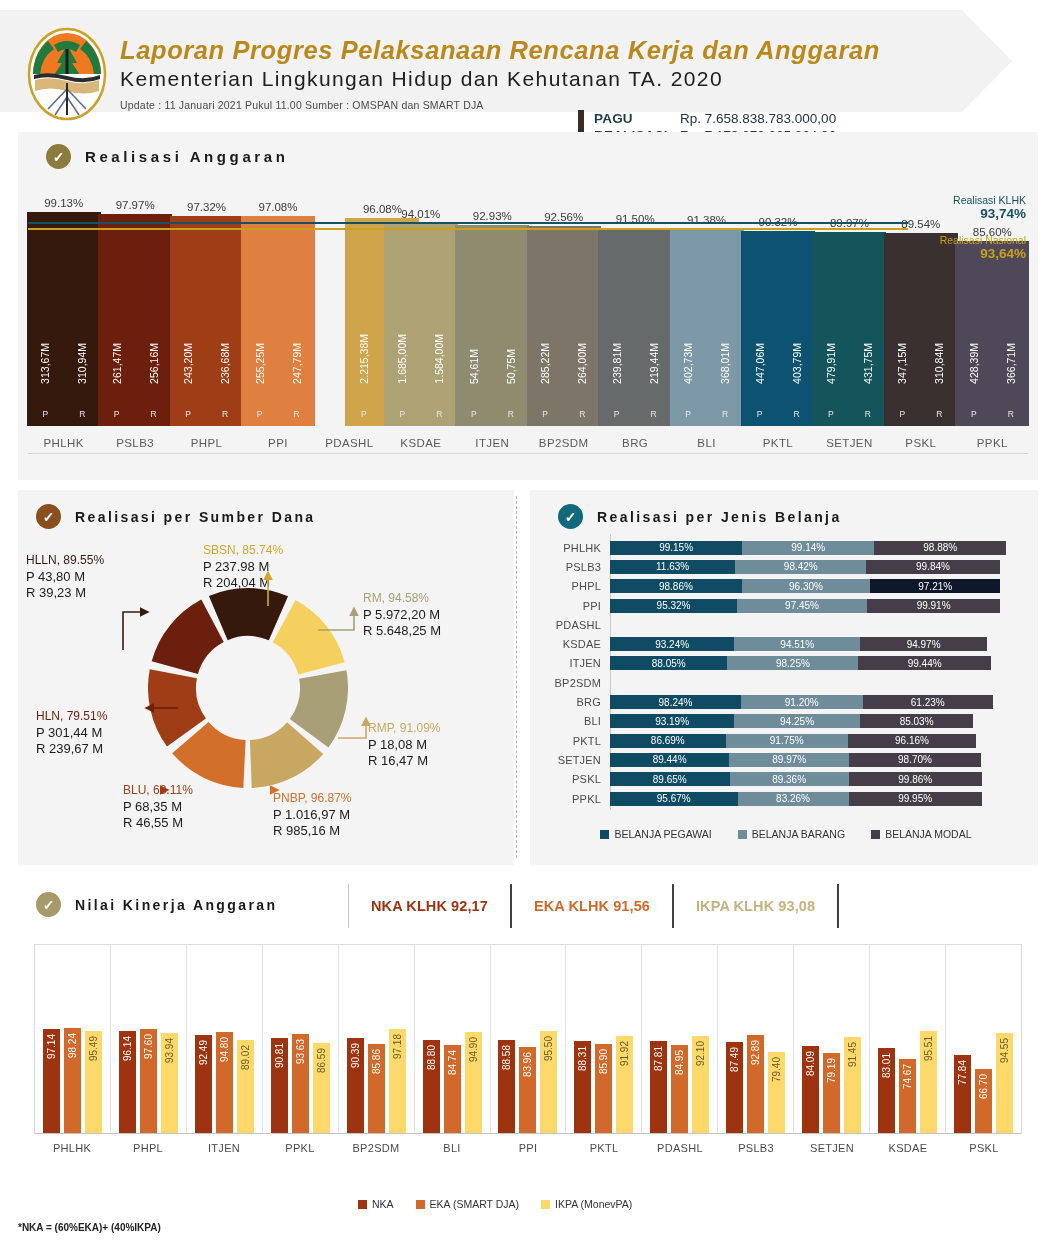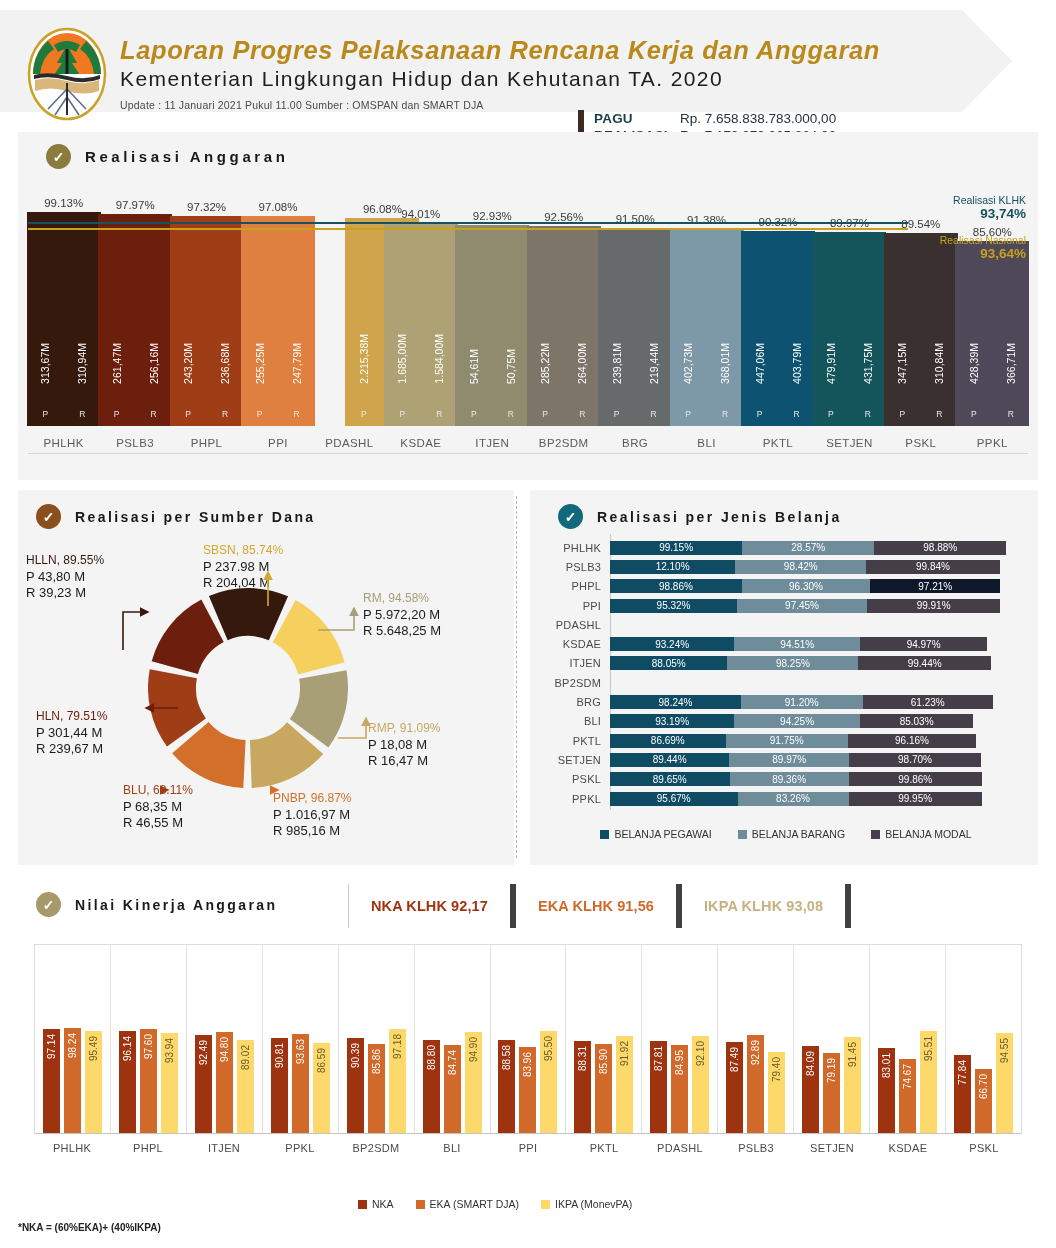--- a/index.html
+++ b/index.html
@@ -159,21 +159,21 @@
   .lg-swatch { width: 9px; height: 9px; }
 
   
   #panel-nka { left: 18px; top: 880px; width: 1020px; height: 350px; background: #fff; }
   .nka-head { position: absolute; left: 18px; top: 12px; }
   .nka-scores { position: absolute; left: 330px; top: 4px; display: flex; }
   .nka-score {
     padding: 0 22px; height: 44px;
     display: flex; align-items: center;
     font-size: 14.5px; font-weight: bold; letter-spacing: 0.1px;
-    border-right: 6px solid #404040;
+    border-right: 2px solid #404040;
     text-align: right;
   }
   .nka-score:first-child { border-left: 1px solid #c9c9c9; }
   .nka-plot {
     position: absolute; left: 16px; top: 64px;
     width: 988px; height: 190px;
     border: 1px solid #dcdcdc; border-bottom: 1px solid #c4c4c4;
     display: flex;
   }
   .nka-group {
@@ -564,28 +564,28 @@
   <div class="sec-head" style="position:absolute;left:28px;top:14px;">
     <div class="sec-check teal">✓</div>
     <div class="sec-title sm">Realisasi per Jenis Belanja</div>
   </div>
   <div class="hb-axis"></div>
   <div class="hb-rows" id="hb-rows">
       <div class="hb-row">
         <div class="hb-cat">PHLHK</div>
         <div class="hb-track">
           <div class="hb-seg" style="width:132.20000000000002px;background:#0f4c63">99.15%</div>
-          <div class="hb-seg" style="width:132.18666666666667px;background:#6e8c99">28.57%</div>
+          <div class="hb-seg" style="width:132.18666666666667px;background:#6e8c99">99.14%</div>
           <div class="hb-seg" style="width:131.84px;background:#453d47">98.88%</div>
         </div>
       </div>
       <div class="hb-row">
         <div class="hb-cat">PSLB3</div>
         <div class="hb-track">
-          <div class="hb-seg" style="width:125.2px;background:#0f4c63">12.10%</div>
+          <div class="hb-seg" style="width:125.2px;background:#0f4c63">11.63%</div>
           <div class="hb-seg" style="width:131.22666666666666px;background:#6e8c99">98.42%</div>
           <div class="hb-seg" style="width:133.12px;background:#453d47">99.84%</div>
         </div>
       </div>
       <div class="hb-row">
         <div class="hb-cat">PHPL</div>
         <div class="hb-track">
           <div class="hb-seg" style="width:131.81333333333333px;background:#0f4c63">98.86%</div>
           <div class="hb-seg" style="width:128.4px;background:#6e8c99">96.30%</div>
           <div class="hb-seg" style="width:130px;background:#0f172a">97.21%</div>

